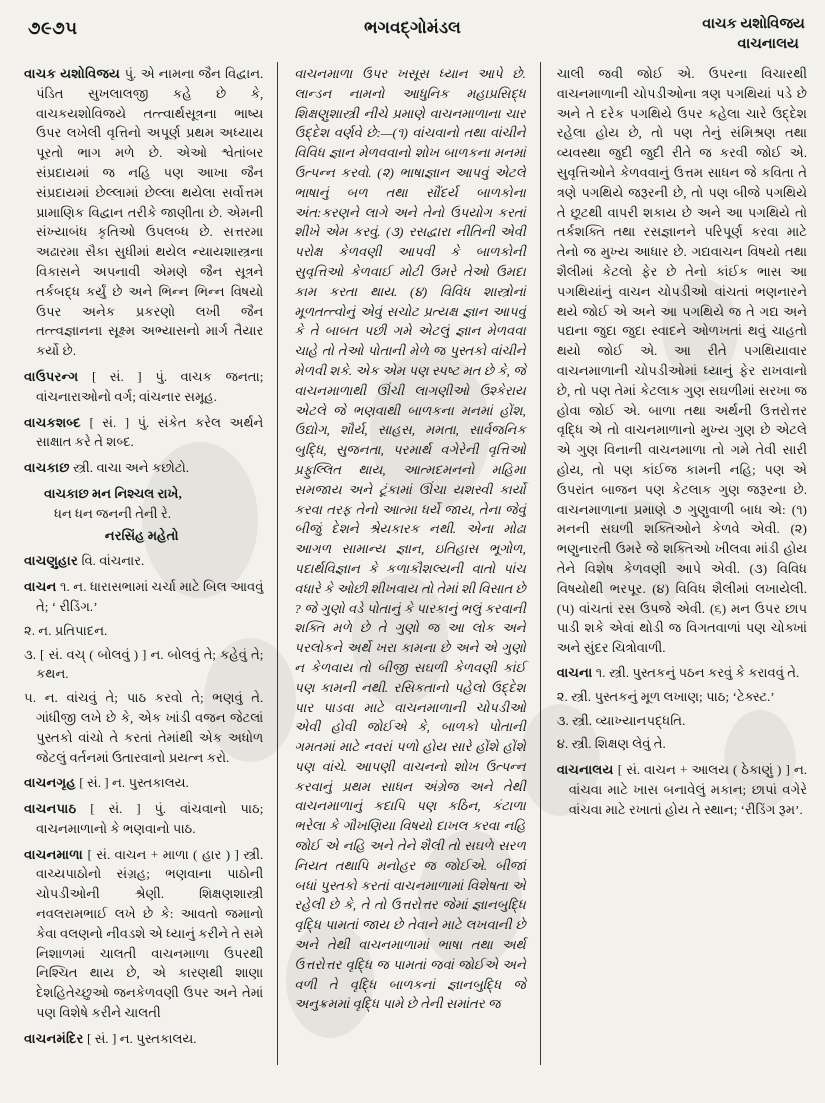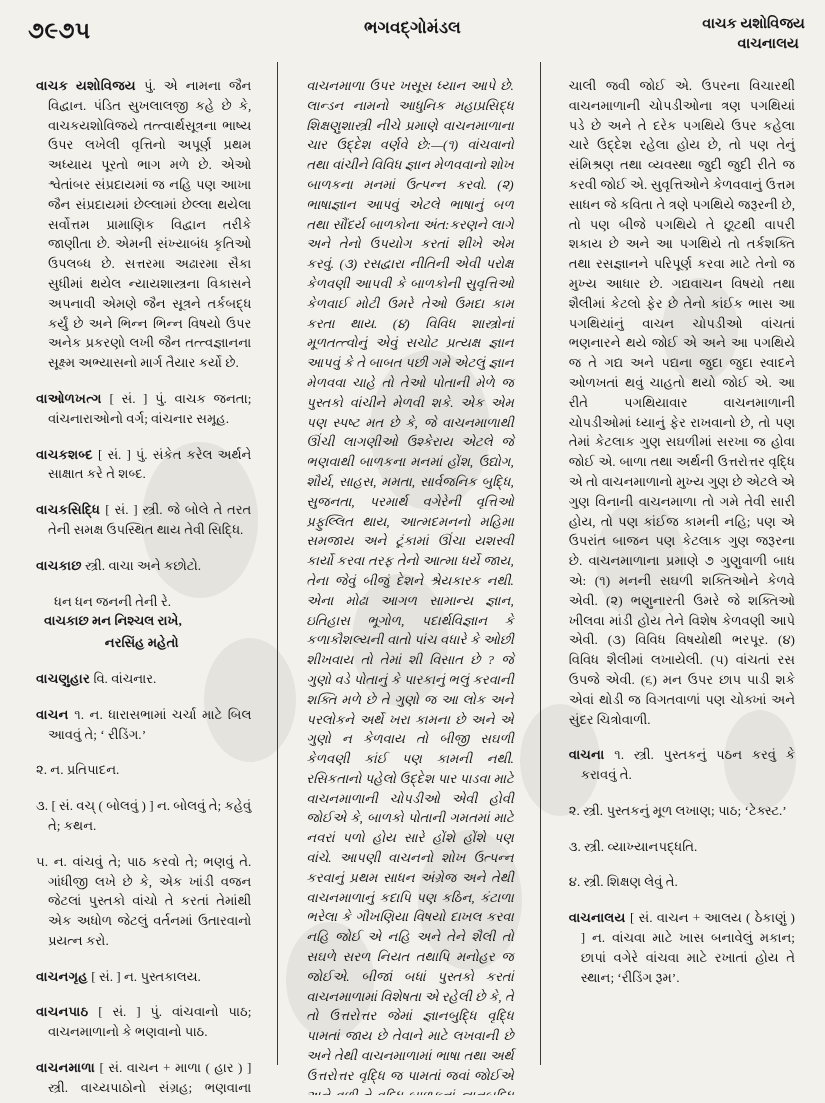--- a/index.html
+++ b/index.html
@@ -37,21 +37,21 @@
   
   .runhead {
     position: relative;
     height: 48px;
   }
   .folio {
     position: absolute;
     left: 22px;
     top: 6px;
     font-weight: bold;
-    font-size: 23px;
+    font-size: 18px;
     letter-spacing: 0.5px;
   }
   .booktitle {
     position: absolute;
     left: 0;
     right: 0;
     top: 6px;
     text-align: center;
     font-weight: bold;
     font-size: 17px;
@@ -95,21 +95,21 @@
     flex: 0 0 1px;
   }
 
   
   .entry {
     margin: 0 0 6px 0;
     text-indent: 0;
   }
   .entry.cont { margin-bottom: 5px; }
   .entry p {
-    margin: 16px;
+    margin: 4px;
     padding-left: 12px;
     text-indent: -12px;
   }
   .hw {
     font-weight: bold;
     letter-spacing: 0.2px;
   }
   .sense {
     margin: 0;
     padding-left: 12px;
@@ -161,34 +161,31 @@
       <span class="line2">વાચનાલય</span>
     </div>
   </div>
 
   <div class="cols">
     <div class="col col-1" id="col-1">
         <div class="entry">
           <p><span class="hw">વાચક યશોવિજય </span><span>પું. </span><span>એ નામના જૈન વિદ્વાન. પંડિત સુખલાલજી કહે છે કે, વાચકયશોવિજયે તત્ત્વાર્થસૂત્રના ભાષ્ય ઉપર લખેલી વૃત્તિનો અપૂર્ણ પ્રથમ અધ્યાય પૂરતો ભાગ મળે છે. એઓ શ્વેતાંબર સંપ્રદાયમાં જ નહિ પણ આખા જૈન સંપ્રદાયમાં છેલ્લામાં છેલ્લા થયેલા સર્વોત્તમ પ્રામાણિક વિદ્વાન તરીકે જાણીતા છે. એમની સંખ્યાબંધ કૃતિઓ ઉપલબ્ધ છે. સત્તરમા અઢારમા સૈકા સુધીમાં થયેલ ન્યાયશાસ્ત્રના વિકાસને અપનાવી એમણે જૈન સૂત્રને તર્કબદ્ધ કર્યું છે અને ભિન્ન ભિન્ન વિષયો ઉપર અનેક પ્રકરણો લખી જૈન તત્ત્વજ્ઞાનના સૂક્ષ્મ અભ્યાસનો માર્ગ તૈયાર કર્યો છે.</span></p>
         </div>
         <div class="entry">
-          <p><span class="hw">વાઓળખત્ગ </span><span>[ સં. ] </span><span>પું. </span><span>વાચક જનતા; વાંચનારાઓનો વર્ગ; વાંચનાર સમૂહ.</span></p>
+          <p><span class="hw">વાઉપરન્ગ </span><span>[ સં. ] </span><span>પું. </span><span>વાચક જનતા; વાંચનારાઓનો વર્ગ; વાંચનાર સમૂહ.</span></p>
         </div>
         <div class="entry">
           <p><span class="hw">વાચકશબ્દ </span><span>[ સં. ] </span><span>પું. </span><span>સંકેત કરેલ અર્થને સાક્ષાત કરે તે શબ્દ.</span></p>
         </div>
         <div class="entry">
-          <p><span class="hw">વાચકસિદ્ધિ </span><span>[ સં. ] </span><span>સ્ત્રી. </span><span>જે બોલે તે તરત તેની સમક્ષ ઉપસ્થિત થાય તેવી સિદ્ધિ.</span></p>
-        </div>
-        <div class="entry">
           <p><span class="hw">વાચકાછ </span><span>સ્ત્રી. </span><span>વાચા અને કછોટો.</span></p>
         </div>
         <div class="verse">
+          <span class="vline">વાચકાછ મન નિશ્ચલ રાખે,</span>
           <span class="vline plain">ધન ધન જનની તેની રે.</span>
-          <span class="vline">વાચકાછ મન નિશ્ચલ રાખે,</span>
         </div>
         <div class="attrib">નરસિંહ મહેતો</div>
         <div class="entry">
           <p><span class="hw">વાચણુહાર </span><span>વિ. </span><span>વાંચનાર.</span></p>
         </div>
         <div class="entry">
           <p class="sense"><span class="hw">વાચન </span><span class="sense-num">૧. </span><span>ન. </span><span>ધારાસભામાં ચર્ચા માટે બિલ આવવું તે; ‘ રીડિંગ.’</span></p>
           <p class="sense"><span class="sense-num">૨. </span><span>ન. </span><span>પ્રતિપાદન.</span></p>
           <p class="sense"><span class="sense-num">૩. </span><span>[ સં. વચ્ ( બોલવું ) ] </span><span>ન. </span><span>બોલવું તે; કહેવું તે; કથન.</span></p>
           <p class="sense"><span class="sense-num">૫. </span><span>ન. </span><span>વાંચવું તે; પાઠ કરવો તે; ભણવું તે. ગાંધીજી લખે છે કે, એક ખાંડી વજન જેટલાં પુસ્તકો વાંચો તે કરતાં તેમાંથી એક અધોળ જેટલું વર્તનમાં ઉતારવાનો પ્રયત્ન કરો.</span></p>

